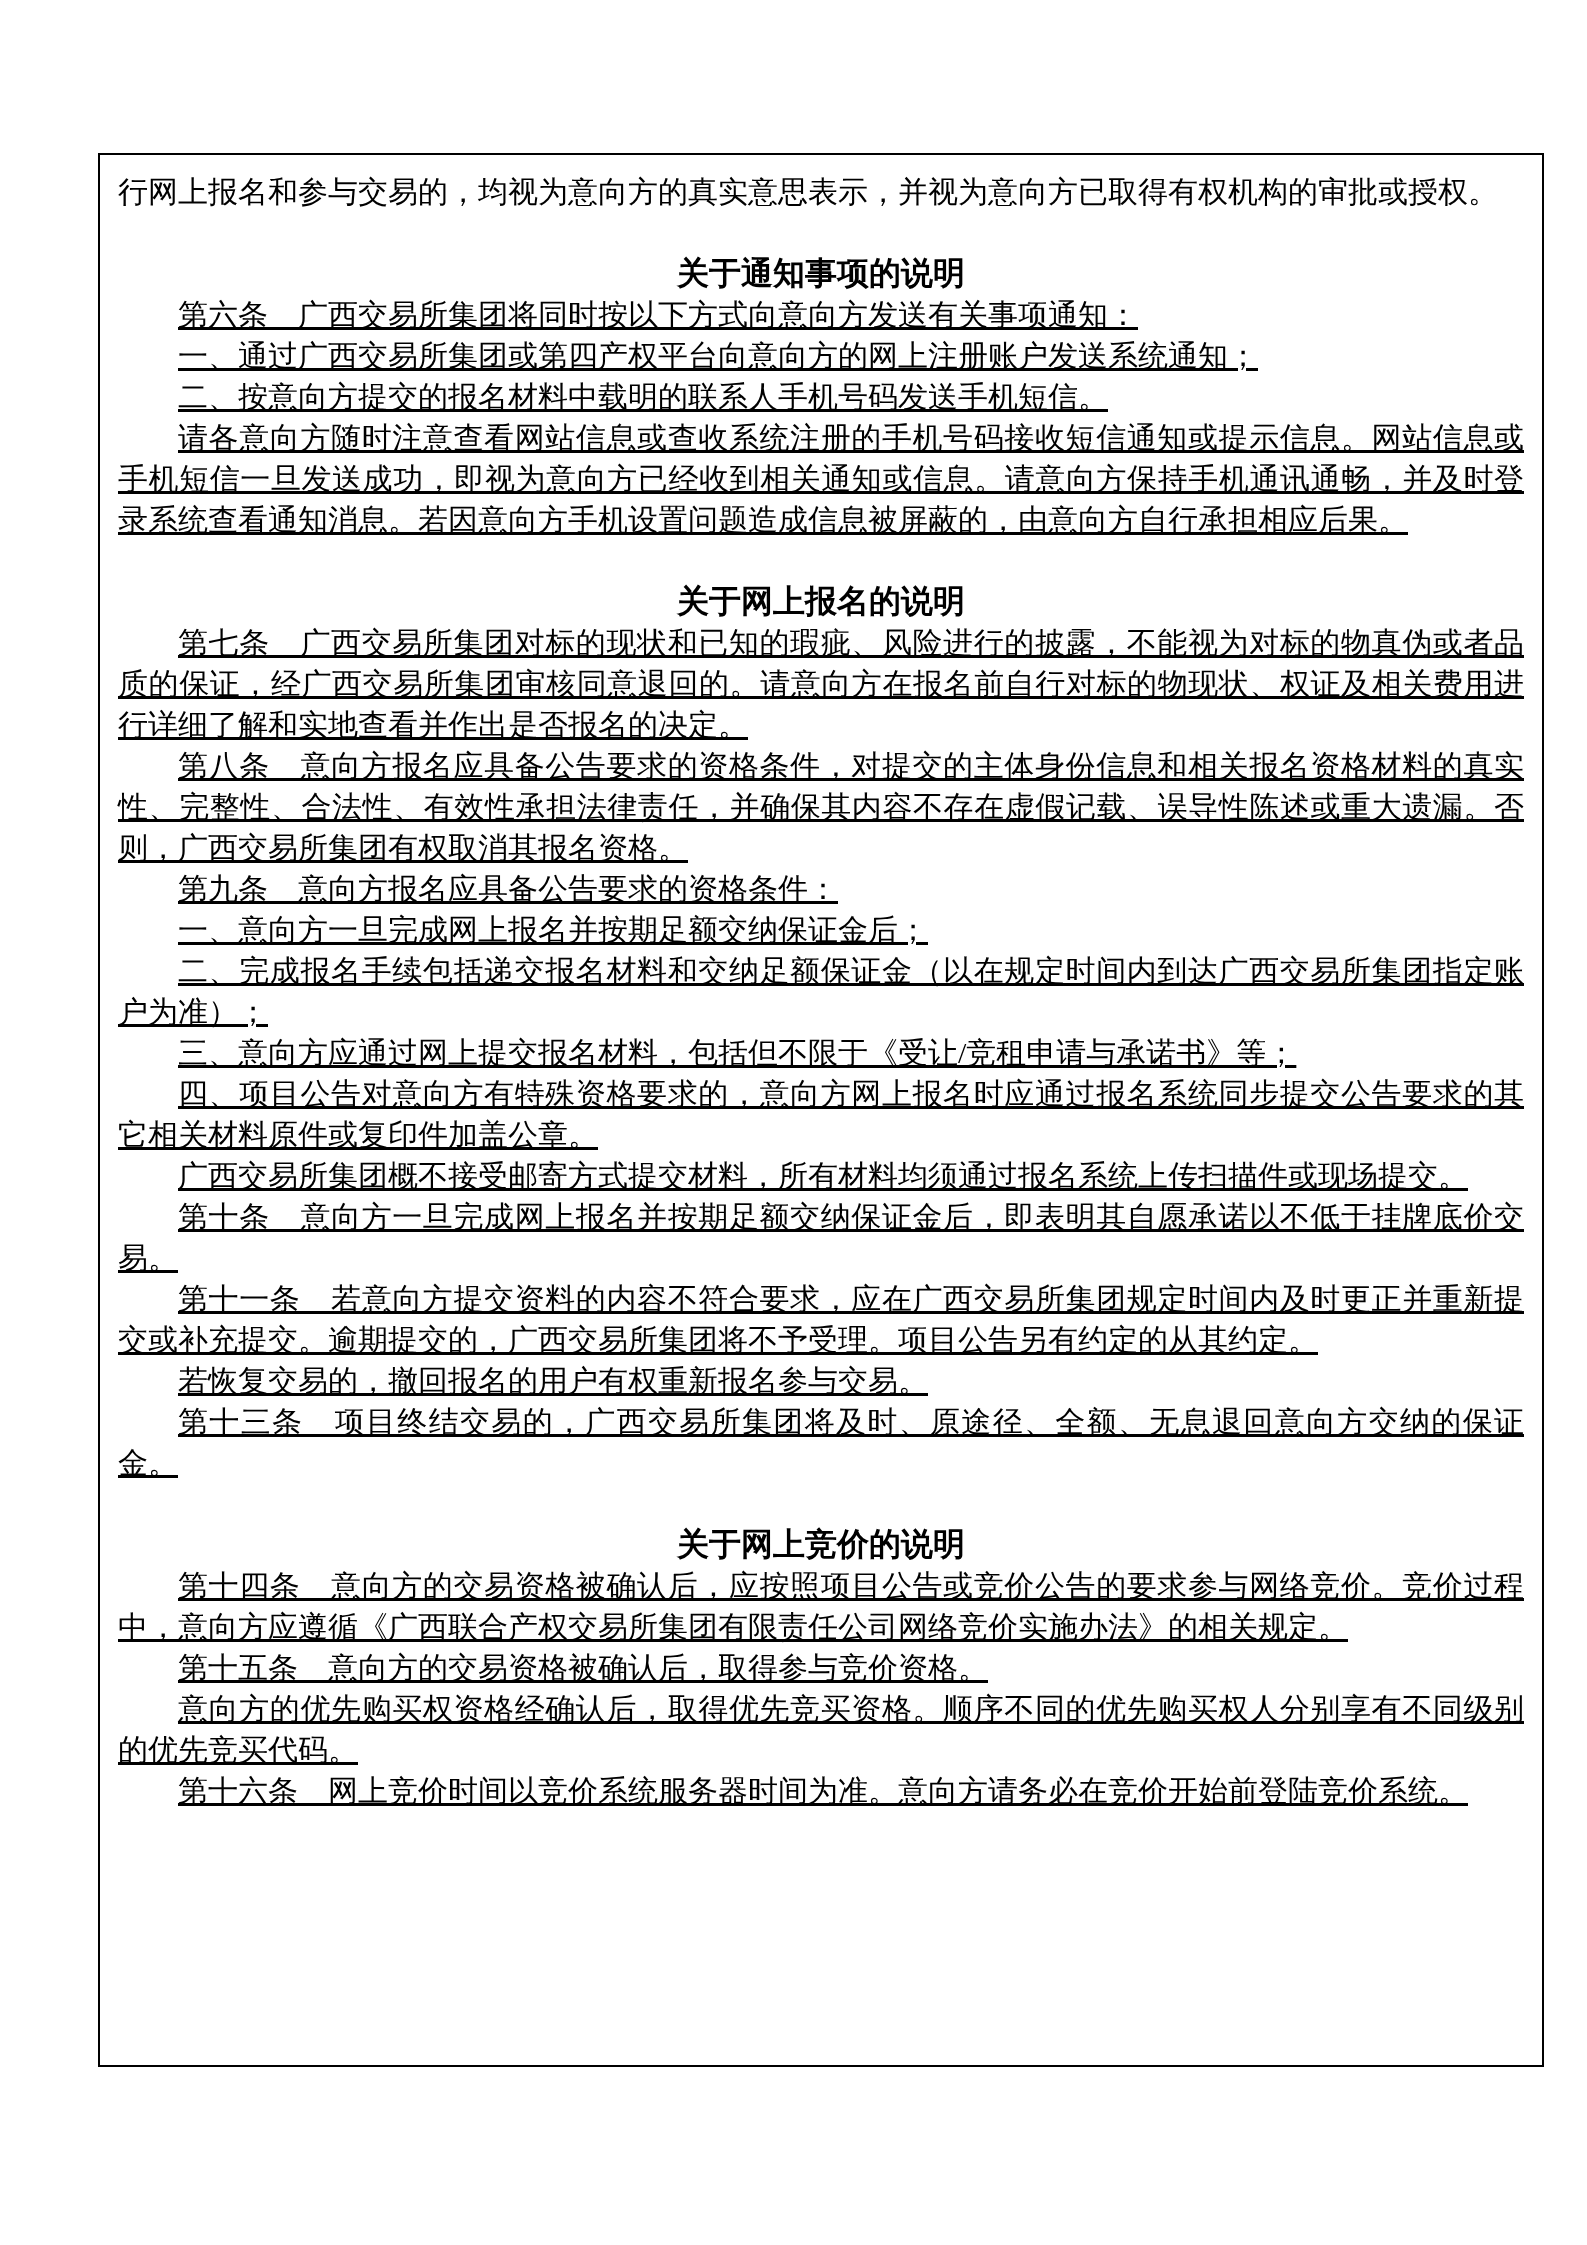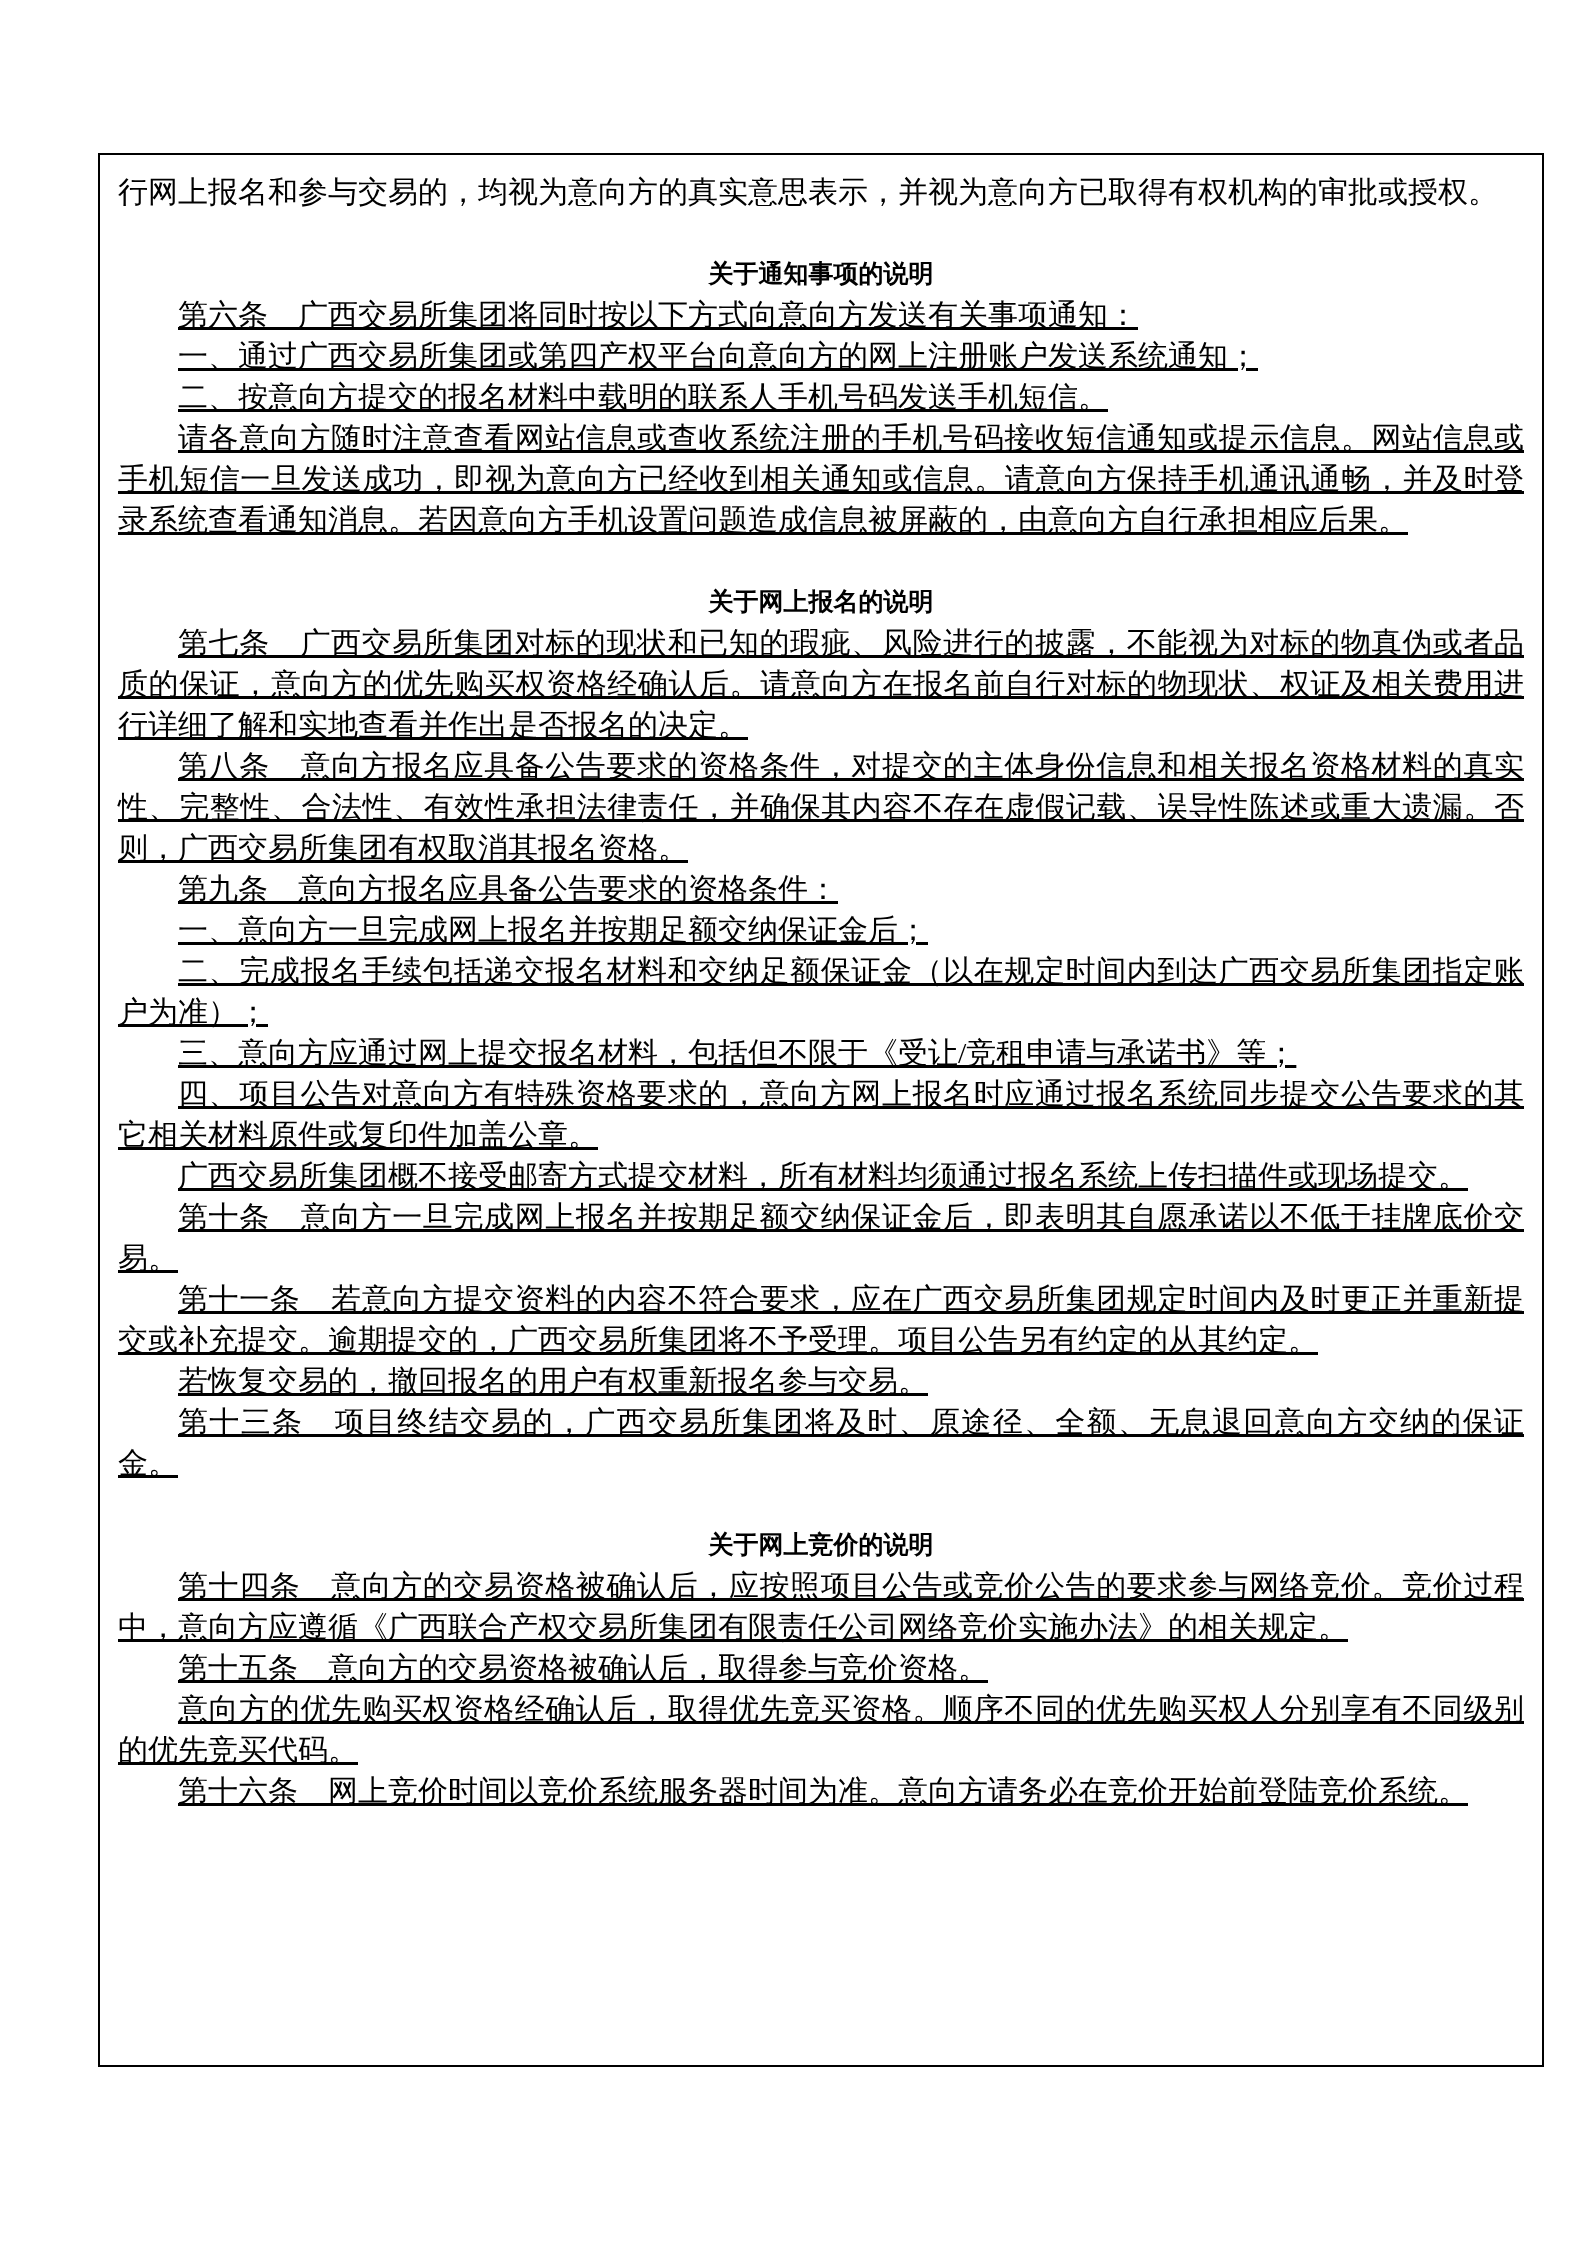--- a/index.html
+++ b/index.html
@@ -32,39 +32,39 @@
   .content-box p {
     margin: 0;
     padding: 0;
   }
   .content-box p.indent {
     text-indent: 2em;
     text-decoration: underline;
   }
   .section-heading {
     margin: 41px 0 0 0;
-    font-size: 25px;
+    font-size: 32px;
     font-weight: bold;
     text-align: center;
     line-height: 41px;
   }
 </style>
 </head>
 <body>
 
 <div class="page">
   <div class="content-box" style="border-color: rgb(0, 0, 0); color: rgb(0, 0, 0);">
       <p>行网上报名和参与交易的，均视为意向方的真实意思表示，并视为意向方已取得有权机构的审批或授权。</p>
       <div class="section-heading">关于通知事项的说明</div>
       <p class="indent">第六条　广西交易所集团将同时按以下方式向意向方发送有关事项通知：</p>
       <p class="indent">一、通过广西交易所集团或第四产权平台向意向方的网上注册账户发送系统通知；</p>
       <p class="indent">二、按意向方提交的报名材料中载明的联系人手机号码发送手机短信。</p>
       <p class="indent">请各意向方随时注意查看网站信息或查收系统注册的手机号码接收短信通知或提示信息。网站信息或手机短信一旦发送成功，即视为意向方已经收到相关通知或信息。请意向方保持手机通讯通畅，并及时登录系统查看通知消息。若因意向方手机设置问题造成信息被屏蔽的，由意向方自行承担相应后果。</p>
       <div class="section-heading">关于网上报名的说明</div>
-      <p class="indent">第七条　广西交易所集团对标的现状和已知的瑕疵、风险进行的披露，不能视为对标的物真伪或者品质的保证，意向方的优先购买权资格经确认后。请意向方在报名前自行对标的物现状、权证及相关费用进行详细了解和实地查看并作出是否报名的决定。</p>
+      <p class="indent">第七条　广西交易所集团对标的现状和已知的瑕疵、风险进行的披露，不能视为对标的物真伪或者品质的保证，经广西交易所集团审核同意退回的。请意向方在报名前自行对标的物现状、权证及相关费用进行详细了解和实地查看并作出是否报名的决定。</p>
       <p class="indent">第八条　意向方报名应具备公告要求的资格条件，对提交的主体身份信息和相关报名资格材料的真实性、完整性、合法性、有效性承担法律责任，并确保其内容不存在虚假记载、误导性陈述或重大遗漏。否则，广西交易所集团有权取消其报名资格。</p>
       <p class="indent">第九条　意向方报名应具备公告要求的资格条件：</p>
       <p class="indent">一、意向方一旦完成网上报名并按期足额交纳保证金后；</p>
       <p class="indent">二、完成报名手续包括递交报名材料和交纳足额保证金（以在规定时间内到达广西交易所集团指定账户为准）；</p>
       <p class="indent">三、意向方应通过网上提交报名材料，包括但不限于《受让/竞租申请与承诺书》等；</p>
       <p class="indent">四、项目公告对意向方有特殊资格要求的，意向方网上报名时应通过报名系统同步提交公告要求的其它相关材料原件或复印件加盖公章。</p>
       <p class="indent">广西交易所集团概不接受邮寄方式提交材料，所有材料均须通过报名系统上传扫描件或现场提交。</p>
       <p class="indent">第十条　意向方一旦完成网上报名并按期足额交纳保证金后，即表明其自愿承诺以不低于挂牌底价交易。</p>
       <p class="indent">第十一条　若意向方提交资料的内容不符合要求，应在广西交易所集团规定时间内及时更正并重新提交或补充提交。逾期提交的，广西交易所集团将不予受理。项目公告另有约定的从其约定。</p>
       <p class="indent">若恢复交易的，撤回报名的用户有权重新报名参与交易。</p>

